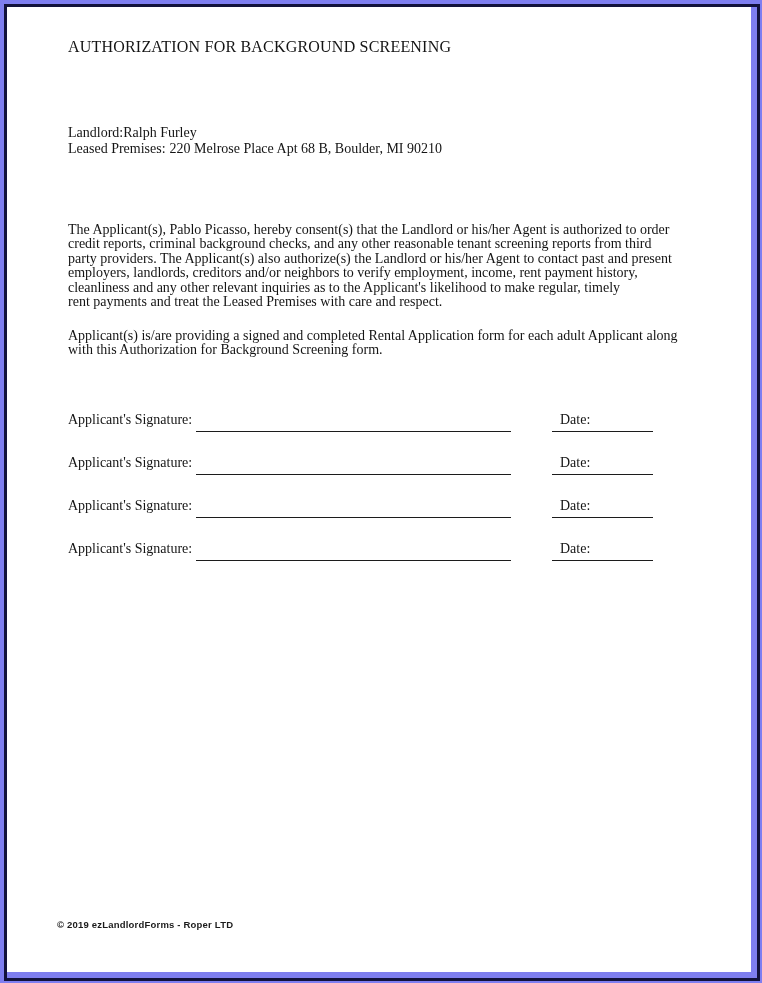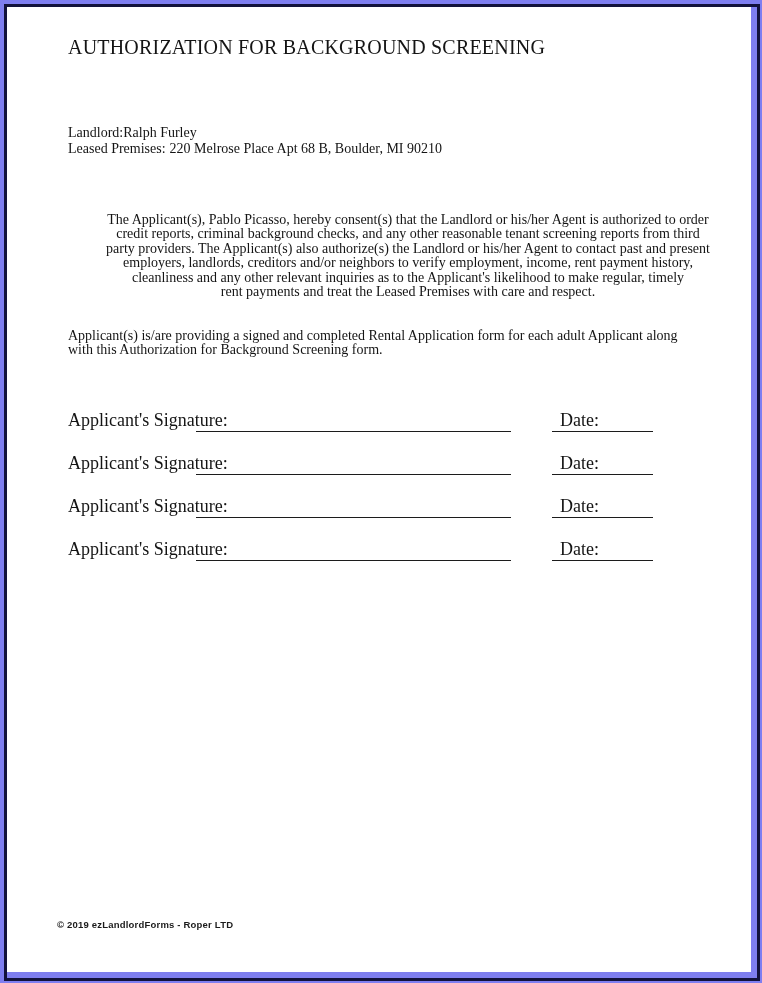--- a/index.html
+++ b/index.html
@@ -25,21 +25,21 @@
   }
   .paper{
     position:absolute;
     left:7px;top:7px;
     width:744px;height:965px;
     background:var(--paper);
   }
   .doc-title{
     position:absolute;
     left:61px;top:29px;
-    font-size:20px;
+    font-size:16px;
     line-height:22px;
     letter-spacing:0.2px;
     white-space:nowrap;
   }
   .landlord-block{
     position:absolute;
     left:61px;top:118px;
     font-size:14px;
     line-height:15.5px;
     white-space:nowrap;
@@ -47,27 +47,27 @@
   .landlord-name{}
   .premises-value{margin-left:4px;}
   .para{
     position:absolute;
     left:61px;
     width:680px;
     font-size:14px;
     line-height:14.4px;
     white-space:pre-line;
   }
-  .para-consent{top:206px;text-align:center;}
+  .para-consent{top:216px;}
   .para-application{top:322px;}
   .sig-row{
     position:absolute;
     left:61px;
     width:640px;height:26px;
-    font-size:18px;
+    font-size:14px;
     line-height:18px;
   }
   .sig-row-1{top:404px;}
   .sig-row-2{top:447px;}
   .sig-row-3{top:490px;}
   .sig-row-4{top:533px;}
   .sig-label{position:absolute;left:0;top:0;white-space:nowrap;}
   .sig-blank{
     position:absolute;left:128px;top:20px;width:315px;height:0;
     border-top:1.5px solid #1c1c1c;

